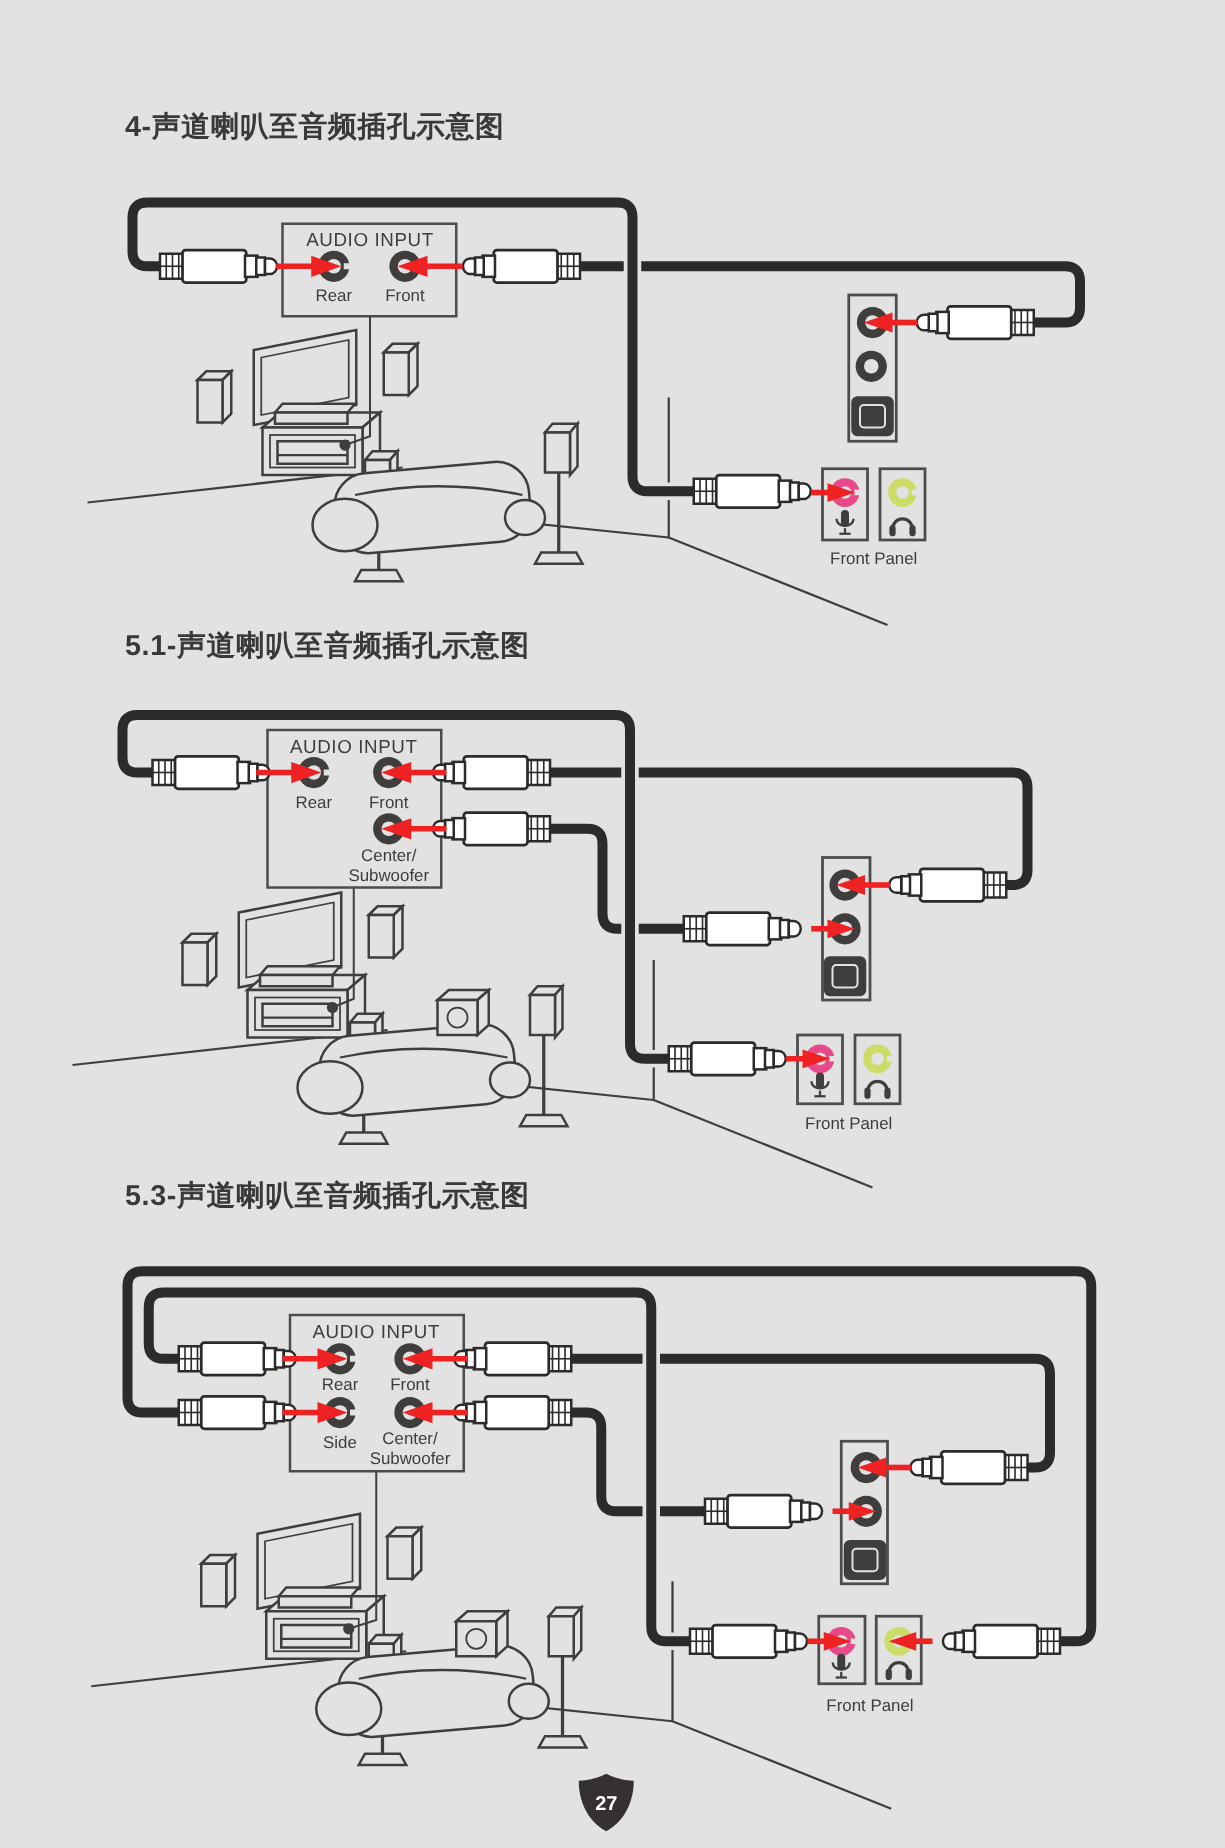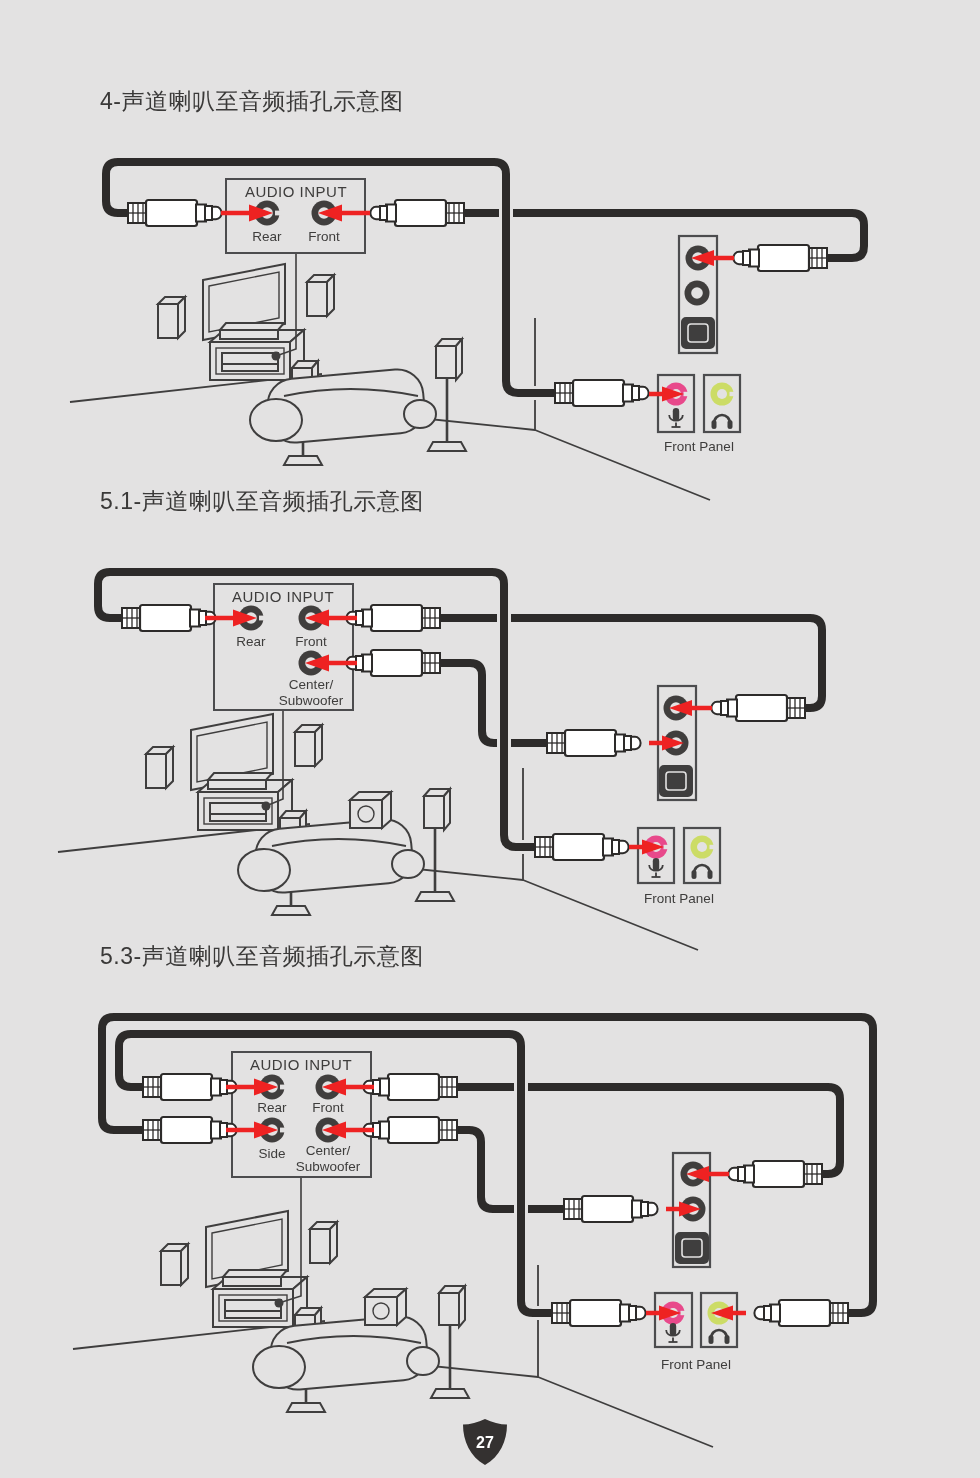--- a/index.html
+++ b/index.html
@@ -1,20 +1,20 @@
 <!DOCTYPE html>
 <html style="--c-bg: #e3e2e2; --c-cable: #2d2b2a; --c-line: #3f3e3e; --c-ring: #403e3d; --c-red: #ee2222; --c-pink: #e8498b; --c-green: #ccdc66; --c-panel: #4c4c4e; --c-text: #3e3d3c; --c-title: #3a3938; --c-shield: #343130;"><head>
 <meta charset="utf-8">
 <style>
   html,body{margin:0;padding:0;}
   body{width:980px;height:1478px;position:relative;background:var(--c-bg,#e3e2e2);
        font-family:"Liberation Sans",sans-serif;overflow:hidden;}
-  .title{position:absolute;left:100px;font-weight:normal;font-size:23px;line-height:28px;
+  .title{position:absolute;left:100px;font-weight:bold;font-size:23px;line-height:28px;
          color:var(--c-title,#3a3938);letter-spacing:0.5px;white-space:nowrap;}
-  #t1{top:87px;} #t2{top:487px;} #t3{top:942px;}
+  #t1{top:87px;} #t2{top:502px;} #t3{top:942px;}
   svg{position:absolute;left:0;top:0;}
   .cab{stroke:var(--c-cable,#2d2b2a);stroke-width:8;fill:none;}
   .cabH{stroke:var(--c-bg,#e3e2e2);stroke-width:14;fill:none;}
   .thin{stroke:var(--c-line,#3f3e3e);stroke-width:1.6;fill:none;}
   .ln{stroke:var(--c-line,#3f3e3e);stroke-width:1.8;fill:none;}
   .ln2{stroke:var(--c-line,#3f3e3e);stroke-width:2.6;fill:none;}
   .lnf{stroke:var(--c-line,#3f3e3e);stroke-width:1.4;fill:none;}
   .lnf2{stroke:var(--c-line,#3f3e3e);stroke-width:2;fill:var(--c-bg,#e3e2e2);}
   .w{fill:#ffffff;stroke:var(--c-cable,#2d2b2a);stroke-width:2.2;}
   .w1{fill:#ffffff;stroke:var(--c-cable,#2d2b2a);stroke-width:2;}

